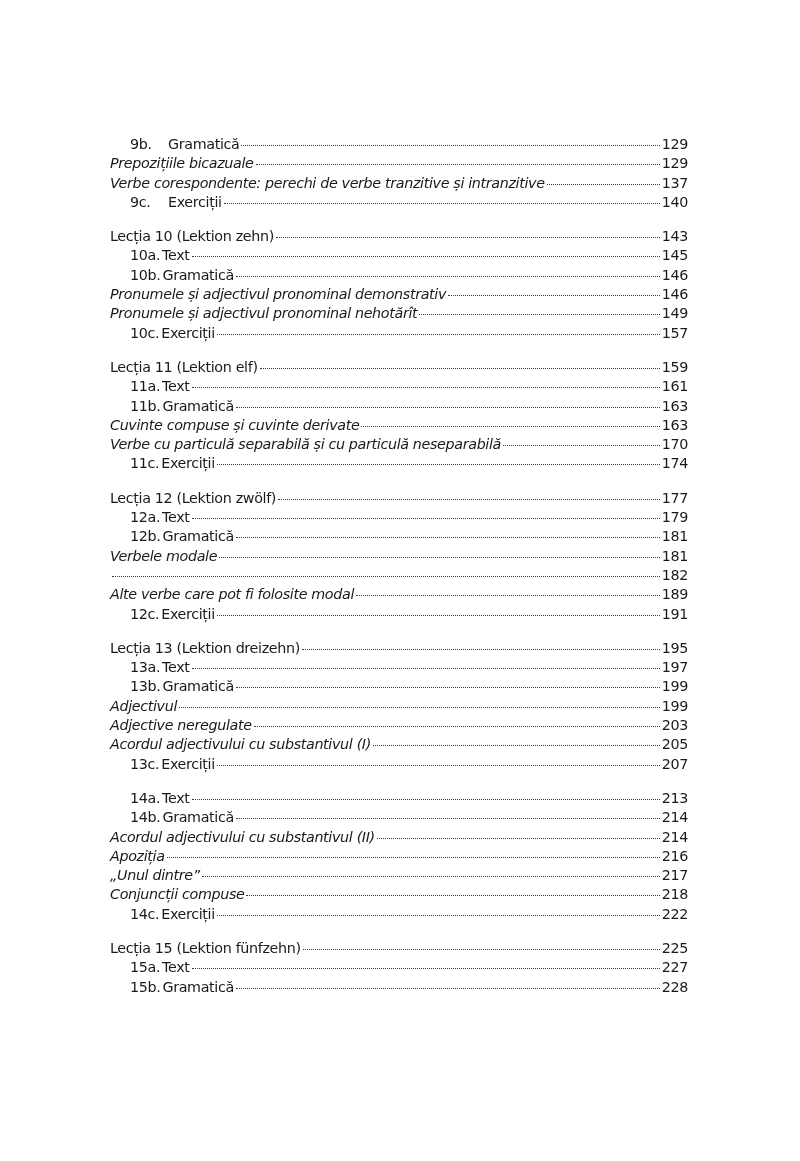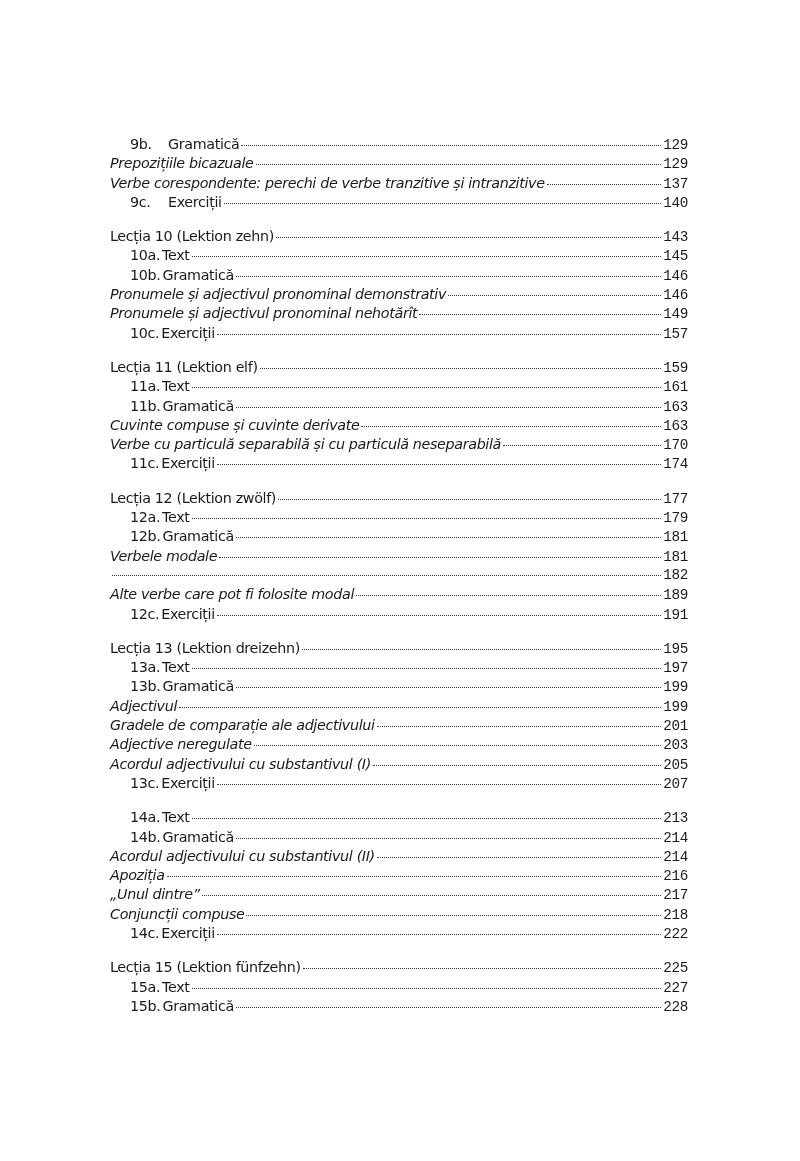--- a/index.html
+++ b/index.html
@@ -21,21 +21,21 @@
   .row .label { display: flex; align-items: baseline; flex: 0 0 auto; }
   .row .num { display: inline-block; }
   .row.section .num { width: 38px; margin-left: 20px; }
   .row.section.compact .num { width: auto; margin-right: 2px; }
   .row.sub .label { font-style: italic; }
   .row .leader {
     flex: 1 1 auto; margin: 0 2px; height: 1px;
     border-bottom: 1.4px dotted #3a3a3a;
     position: relative; top: -3px;
   }
-  .row .page { flex: 0 0 auto; text-align: left; font-family: Liberation Mono, monospace; }
+  .row .page { flex: 0 0 auto; text-align: left; }
 </style>
 </head>
 <body>
 
 <div id="toc">
     <div class="group">
       <div class="row section">
         <span class="label">
           <span class="num">9b.</span>
           <span class="text">Gramatică</span>
@@ -237,27 +237,20 @@
       </div>
       <div class="row sub">
         <span class="label">
           <span class="text">Adjectivul</span>
         </span>
         <span class="leader"></span>
         <span class="page">199</span>
       </div>
       <div class="row sub">
         <span class="label">
-          <span class="text">Gradele de comparație ale adjectivului</span>
-        </span>
-        <span class="leader"></span>
-        <span class="page">201</span>
-      </div>
-      <div class="row sub">
-        <span class="label">
           <span class="text">Adjective neregulate</span>
         </span>
         <span class="leader"></span>
         <span class="page">203</span>
       </div>
       <div class="row sub">
         <span class="label">
           <span class="text">Acordul adjectivului cu substantivul (I)</span>
         </span>
         <span class="leader"></span>

